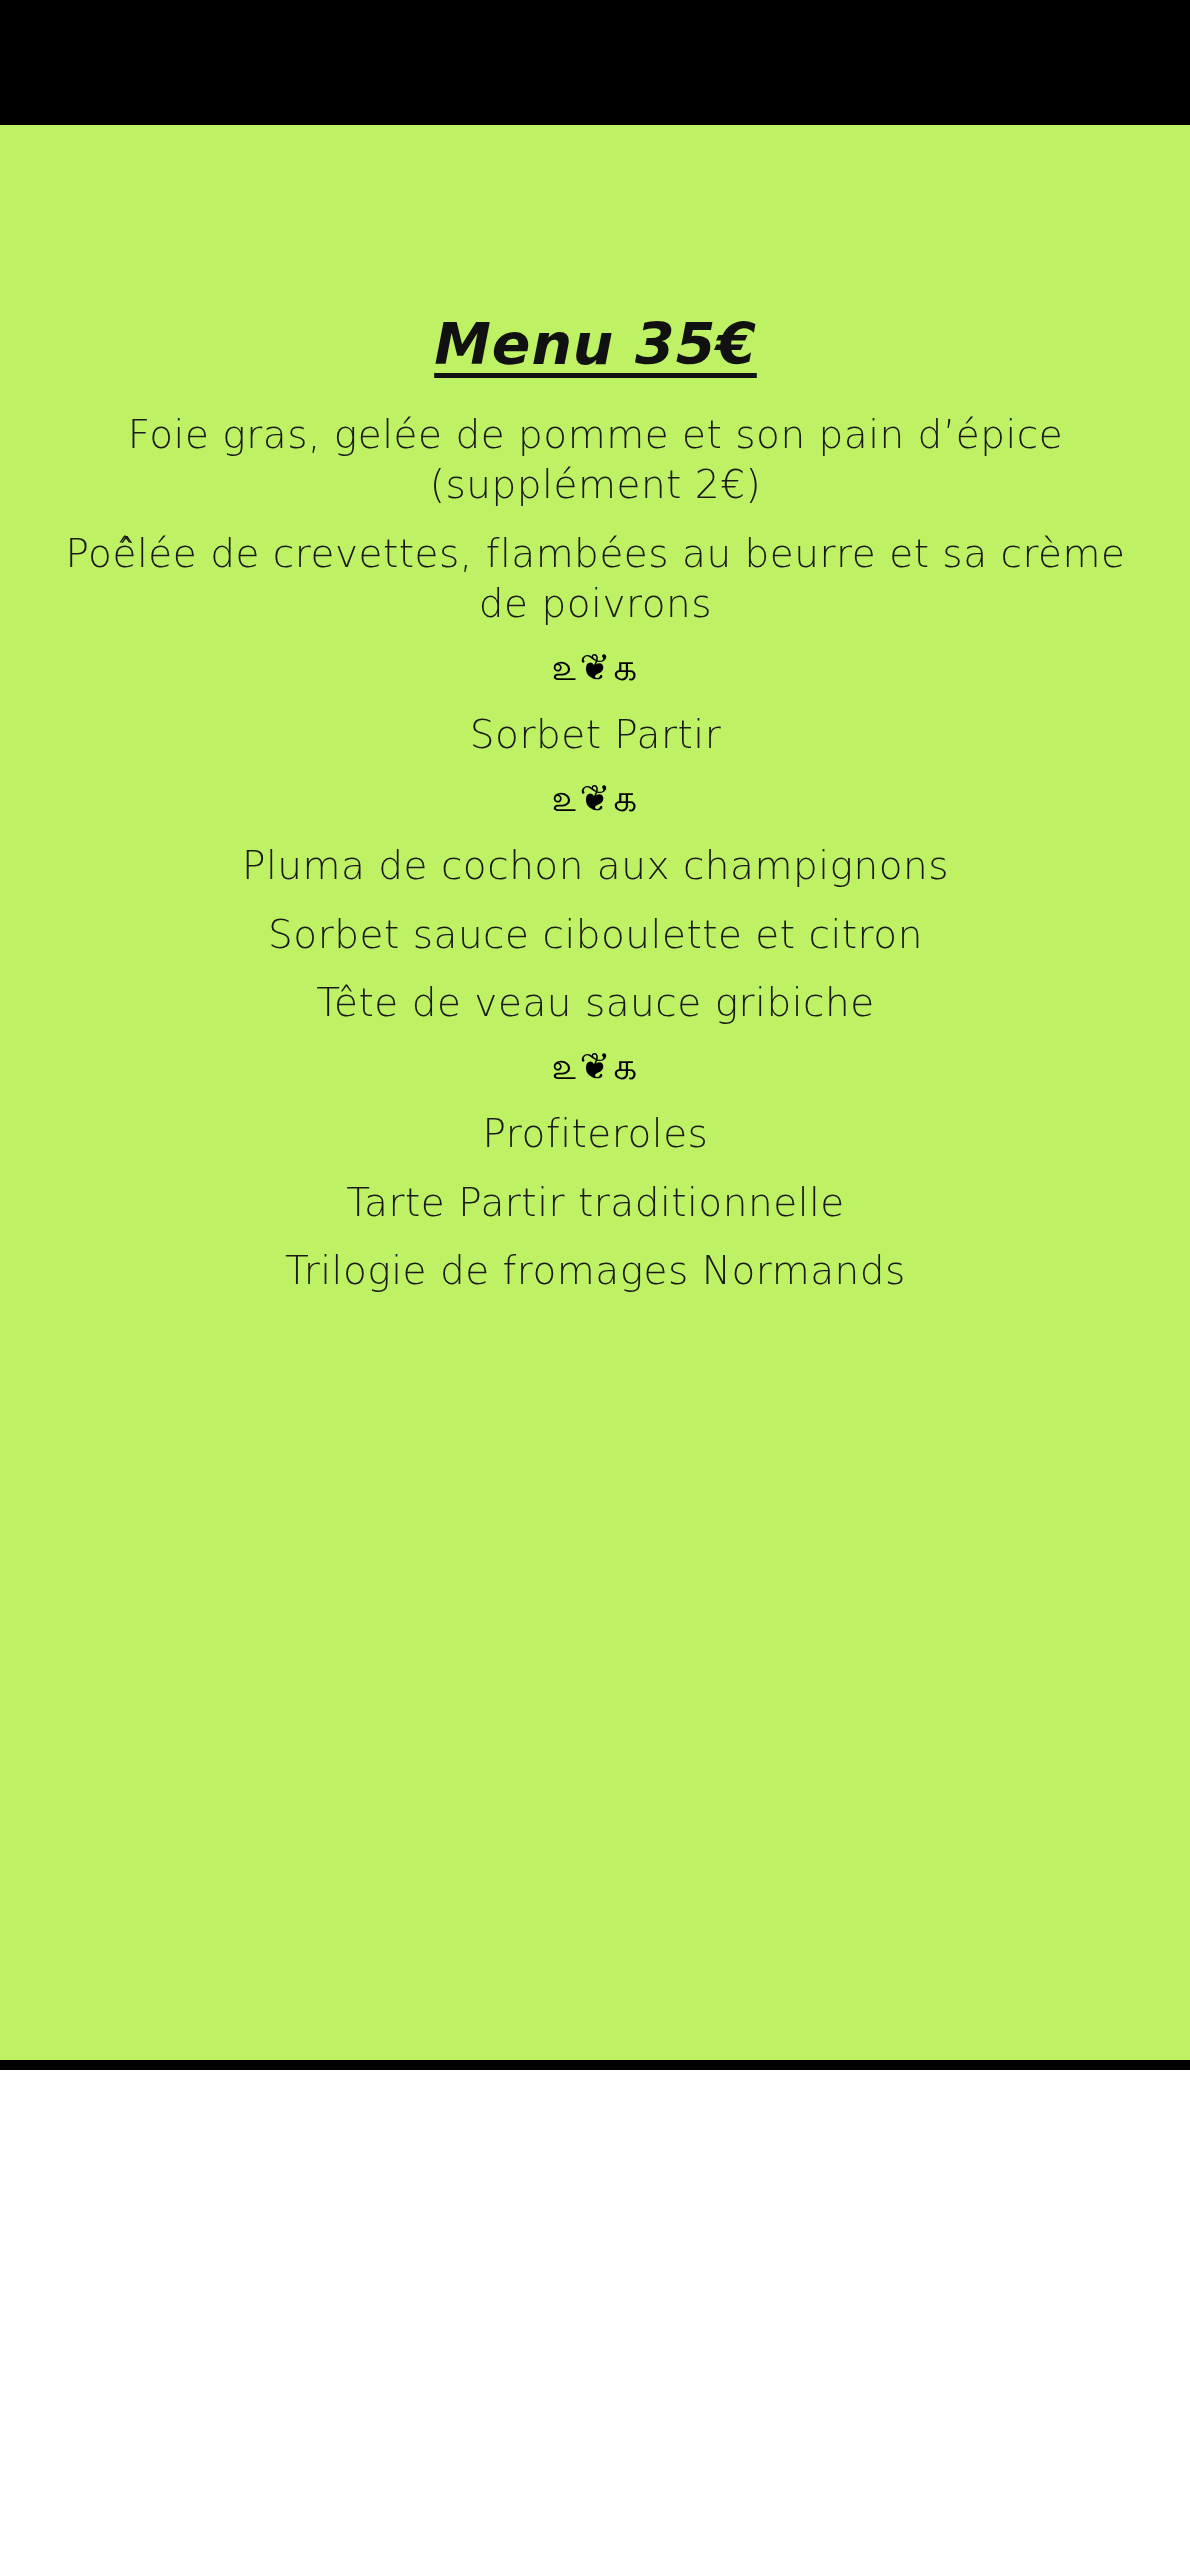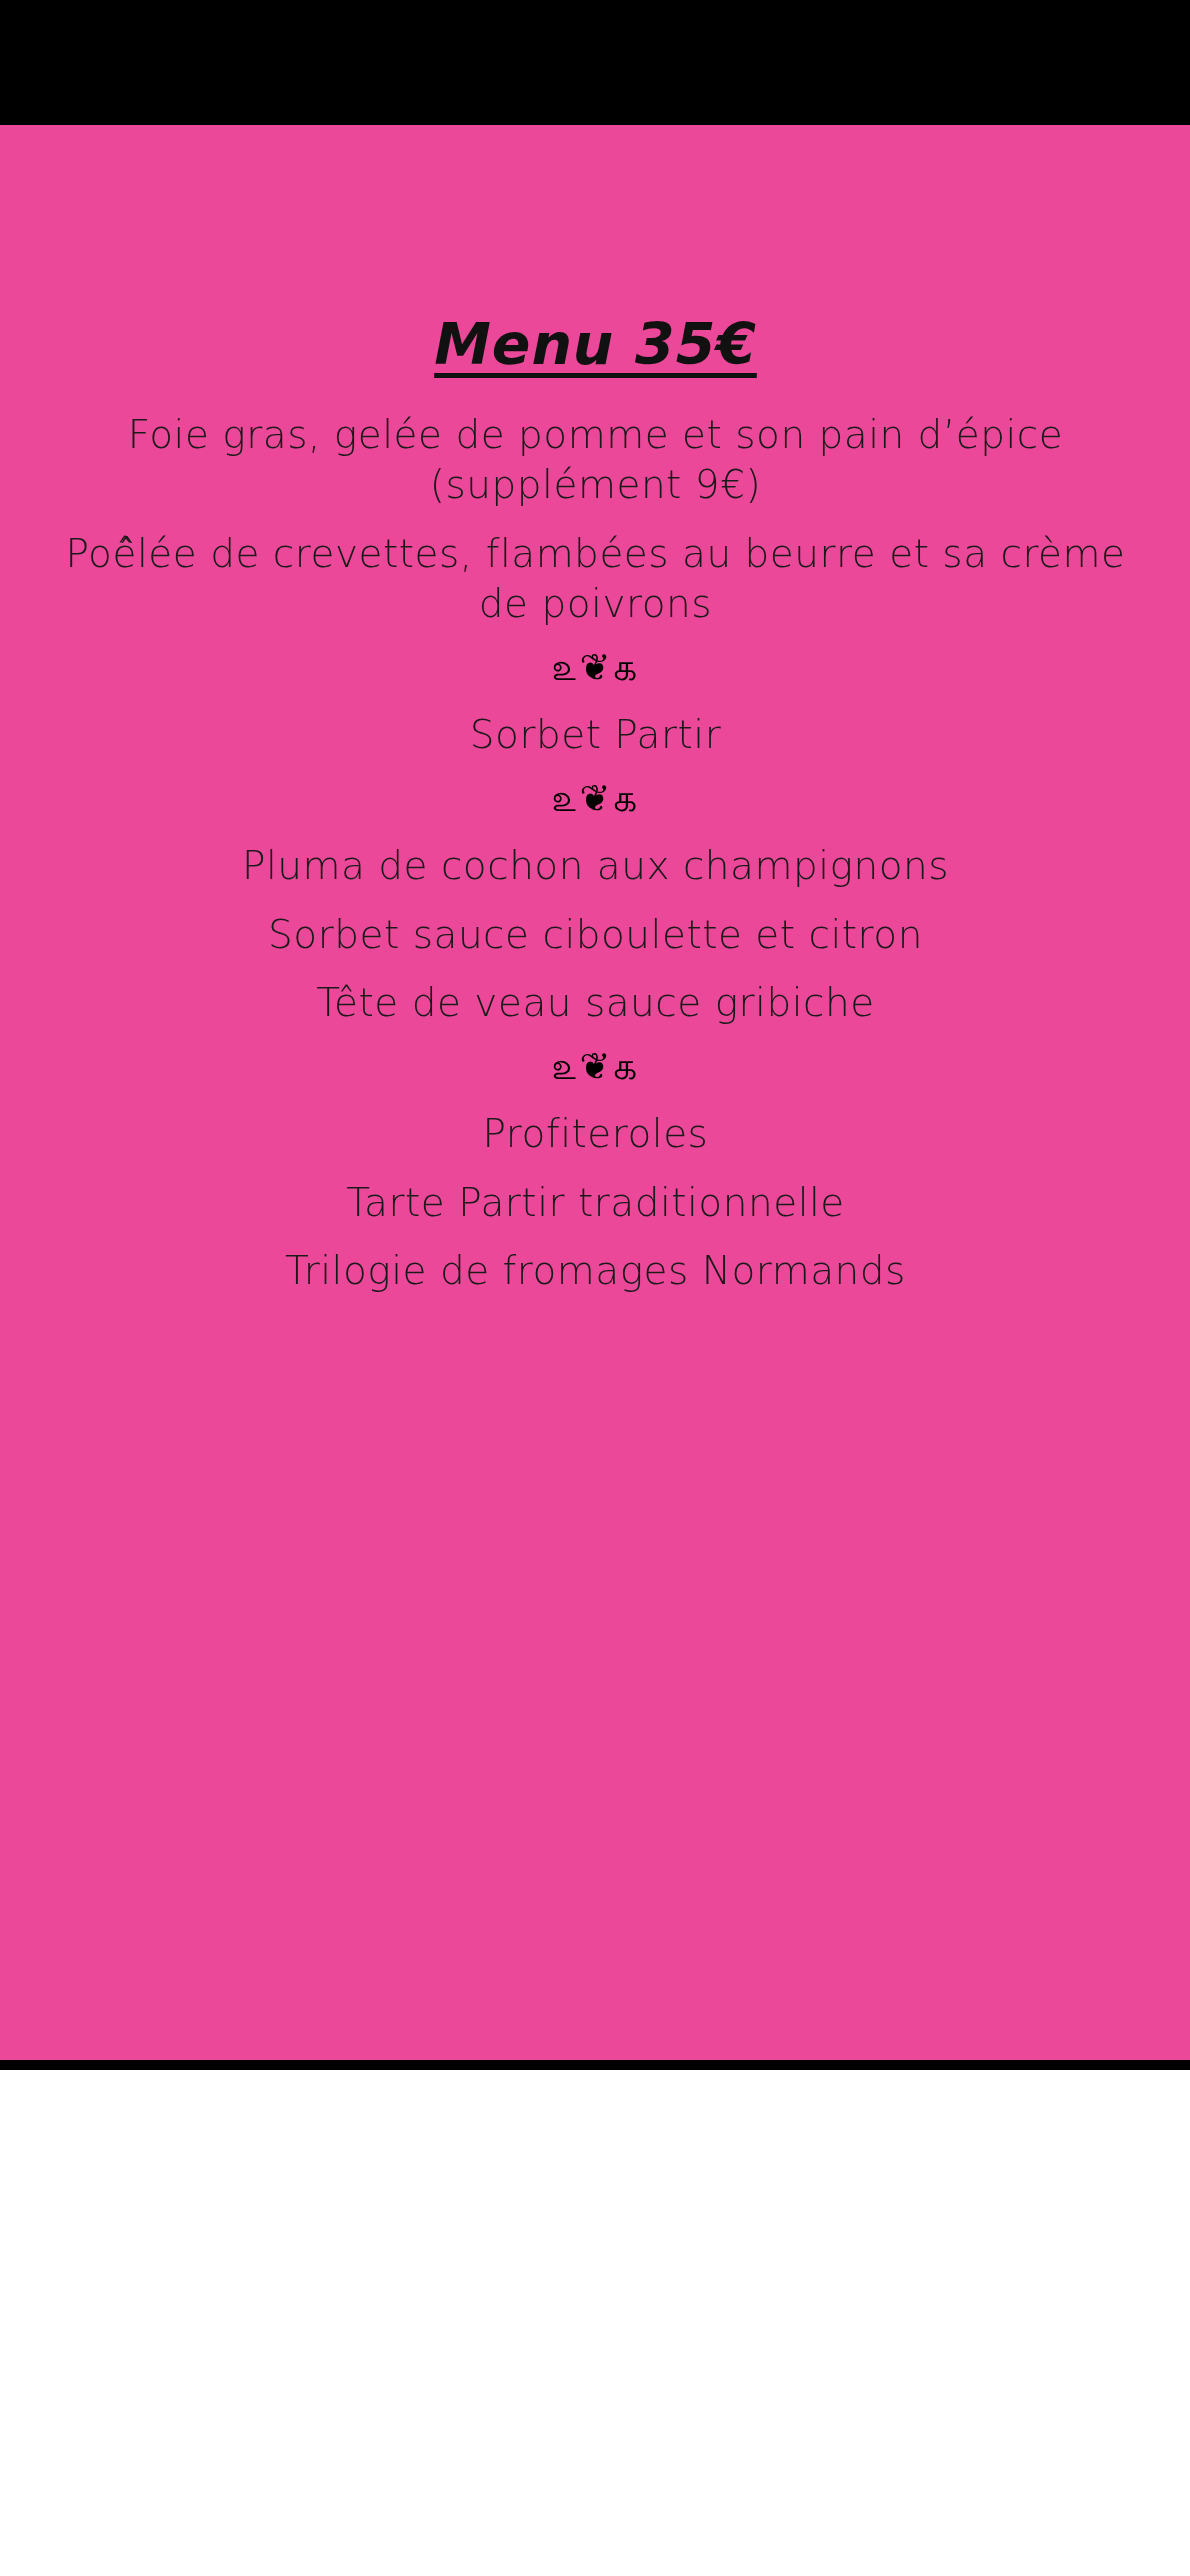--- a/index.html
+++ b/index.html
@@ -21,21 +21,21 @@
     width: 1191px;
     height: 125px;
     background: #000000;
   }
   .menu-sheet {
     position: absolute;
     top: 125px;
     left: 0;
     width: 1191px;
     height: 1935px;
-    background: #ec4899;
+    background: #bef264;
   }
   .menu-inner {
     padding: 185px 37px 0 37px;
     text-align: center;
   }
   .menu-title {
     font-family: "DejaVu Sans", sans-serif;
     font-size: 57px;
     font-weight: bold;
     font-style: italic;
@@ -100,21 +100,21 @@
 </head>
 <body>
 
 <div class="top-bar"></div>
 
 <div class="menu-sheet">
   <div class="menu-inner">
 
     <h1 class="menu-title">Menu 35€</h1>
 
-    <p class="dish">Foie gras, gelée de pomme et son pain d’épice (supplément 9€)</p>
+    <p class="dish">Foie gras, gelée de pomme et son pain d’épice (supplément 2€)</p>
     <p class="dish">Poê̂lée de crevettes, flambées au beurre et sa crème de poivrons</p>
 
     <div class="divider">௨❦௧</div>
 
     <p class="dish narrow">Sorbet Partir</p>
 
     <div class="divider">௨❦௧</div>
 
     <p class="dish narrow">Pluma de cochon aux champignons</p>
     <p class="dish narrow">Sorbet sauce ciboulette et citron</p>

